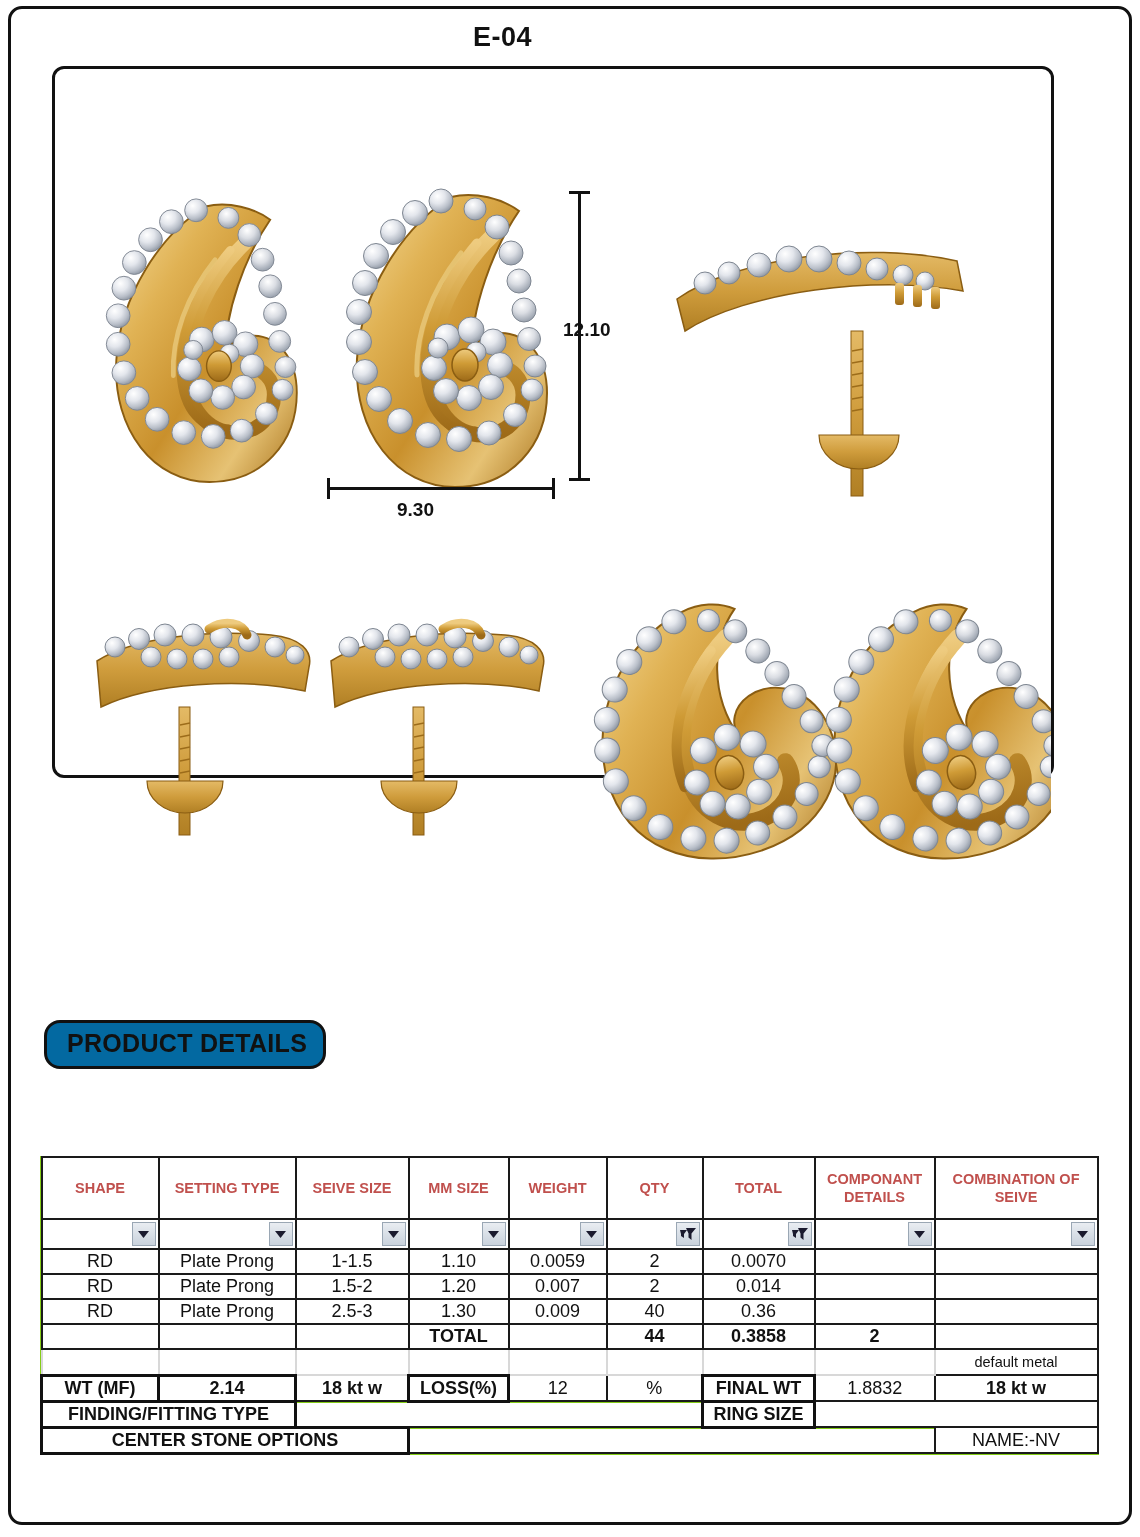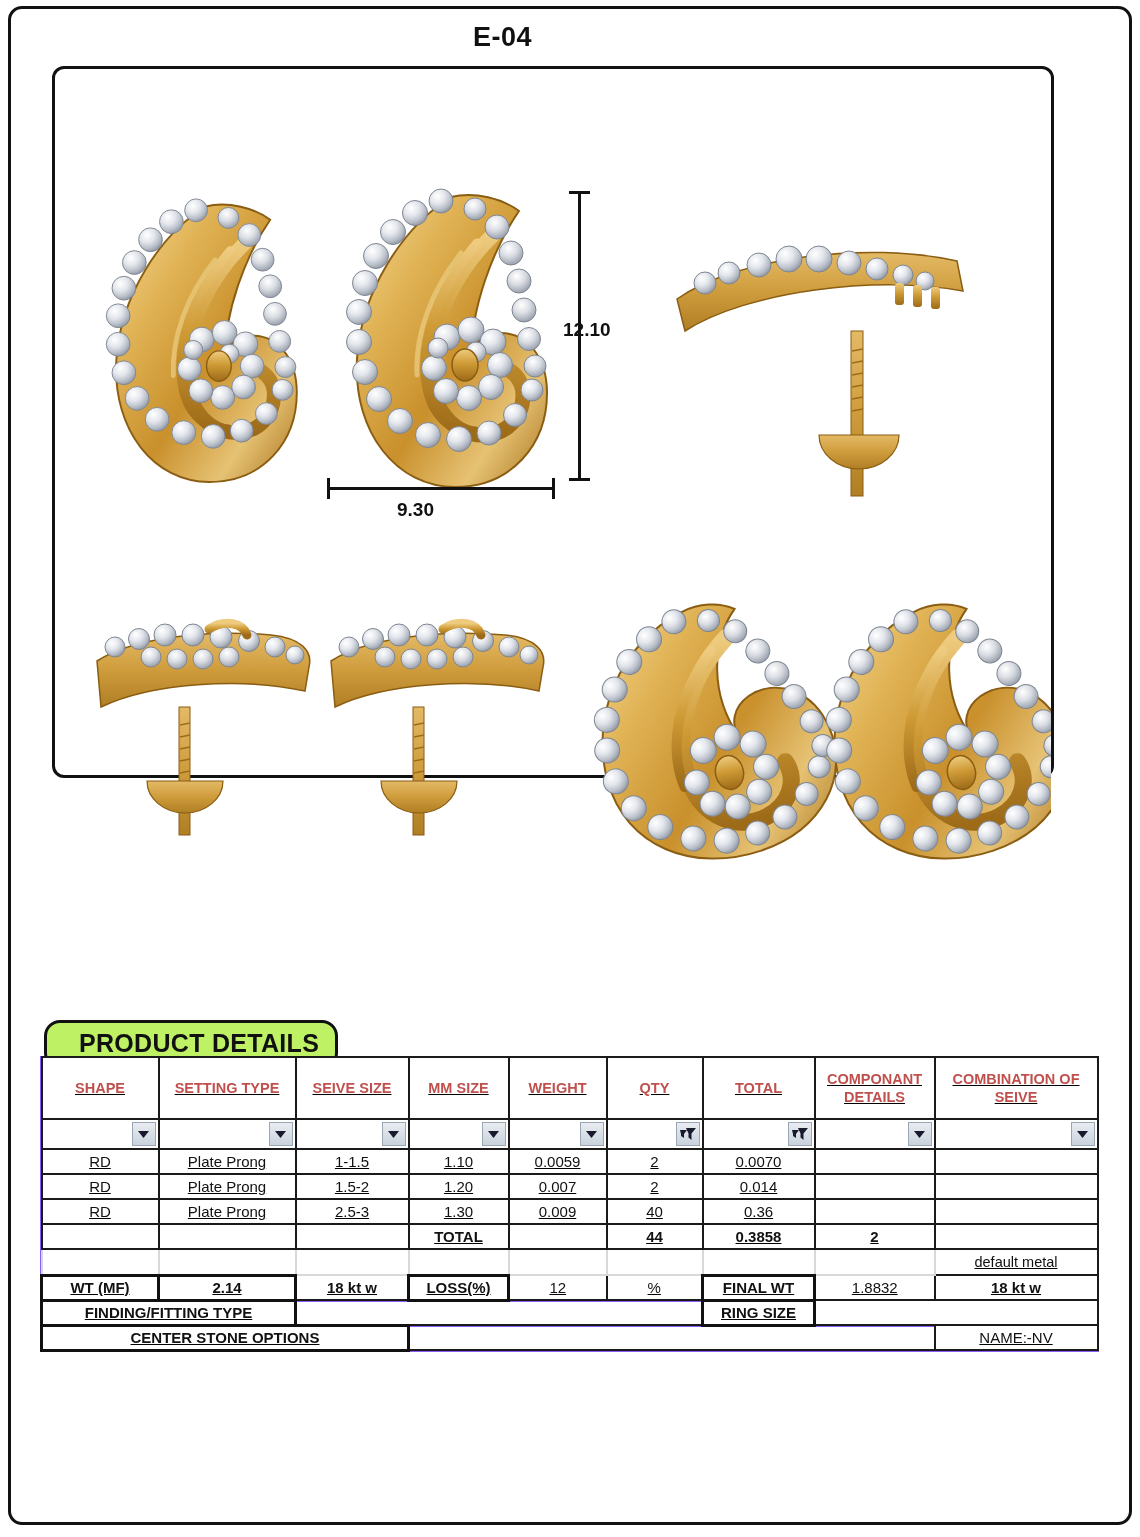--- a/index.html
+++ b/index.html
@@ -80,40 +80,39 @@
     left: 335px; top: 430px;
     background: #fff;
     padding: 0 7px;
     font-size: 19px; font-weight: bold; color: #111;
   }
 
   
   .pd-badge {
     position: absolute;
     left: 44px; top: 1020px;
-    padding: 6px 16px 8px 32px;
+    padding: 6px 16px 8px 20px;
     border: 3px solid #111;
     border-radius: 16px;
     font-size: 25px;
     font-weight: bold;
     letter-spacing: 0.3px;
     color: #111;
-    background: #bef264;
+    background: #0369a1;
     white-space: nowrap;
   }
 
   
   .spec-table {
     position: absolute;
-    left: 40px; top: 1056px;
+    left: 40px; top: 1156px;
     width: 1056px;
     border-collapse: collapse;
     table-layout: fixed;
-    background: #8b5cf6;
-    text-decoration: underline;
+    background: #84cc16;
   }
   .spec-table td {
     border: 2px solid #1a1a1a;
     height: 24px;
     font-size: 14.5px;
     color: #111;
     text-align: center;
     padding: 1px 3px;
     background: #fff;
     overflow: hidden;
@@ -138,21 +137,21 @@
     right: 2px; top: 50%;
     transform: translateY(-50%);
     width: 24px; height: 24px;
     background: linear-gradient(#e9edf2, #c9d2dc);
     border: 1px solid #9aa7b4;
     display: flex;
     align-items: center;
     justify-content: center;
   }
   .fbox svg { display: block; }
-  .data-row td { height: 25px; font-size: 15px; }
+  .data-row td { height: 25px; font-size: 18px; }
   .bold { font-weight: bold; }
   .red { color: #c0504d; }
   .empty-row td { height: 26px; border-color: #d8d8d8; }
   .empty-row td.keepb { border: 2px solid #1a1a1a; margin-left: 48px; }
   .lt { text-align: left; padding-left: 7px; }
   .thickbox { border: 3px solid #111 !important; }
 </style>
 </head>
 <body>
 

